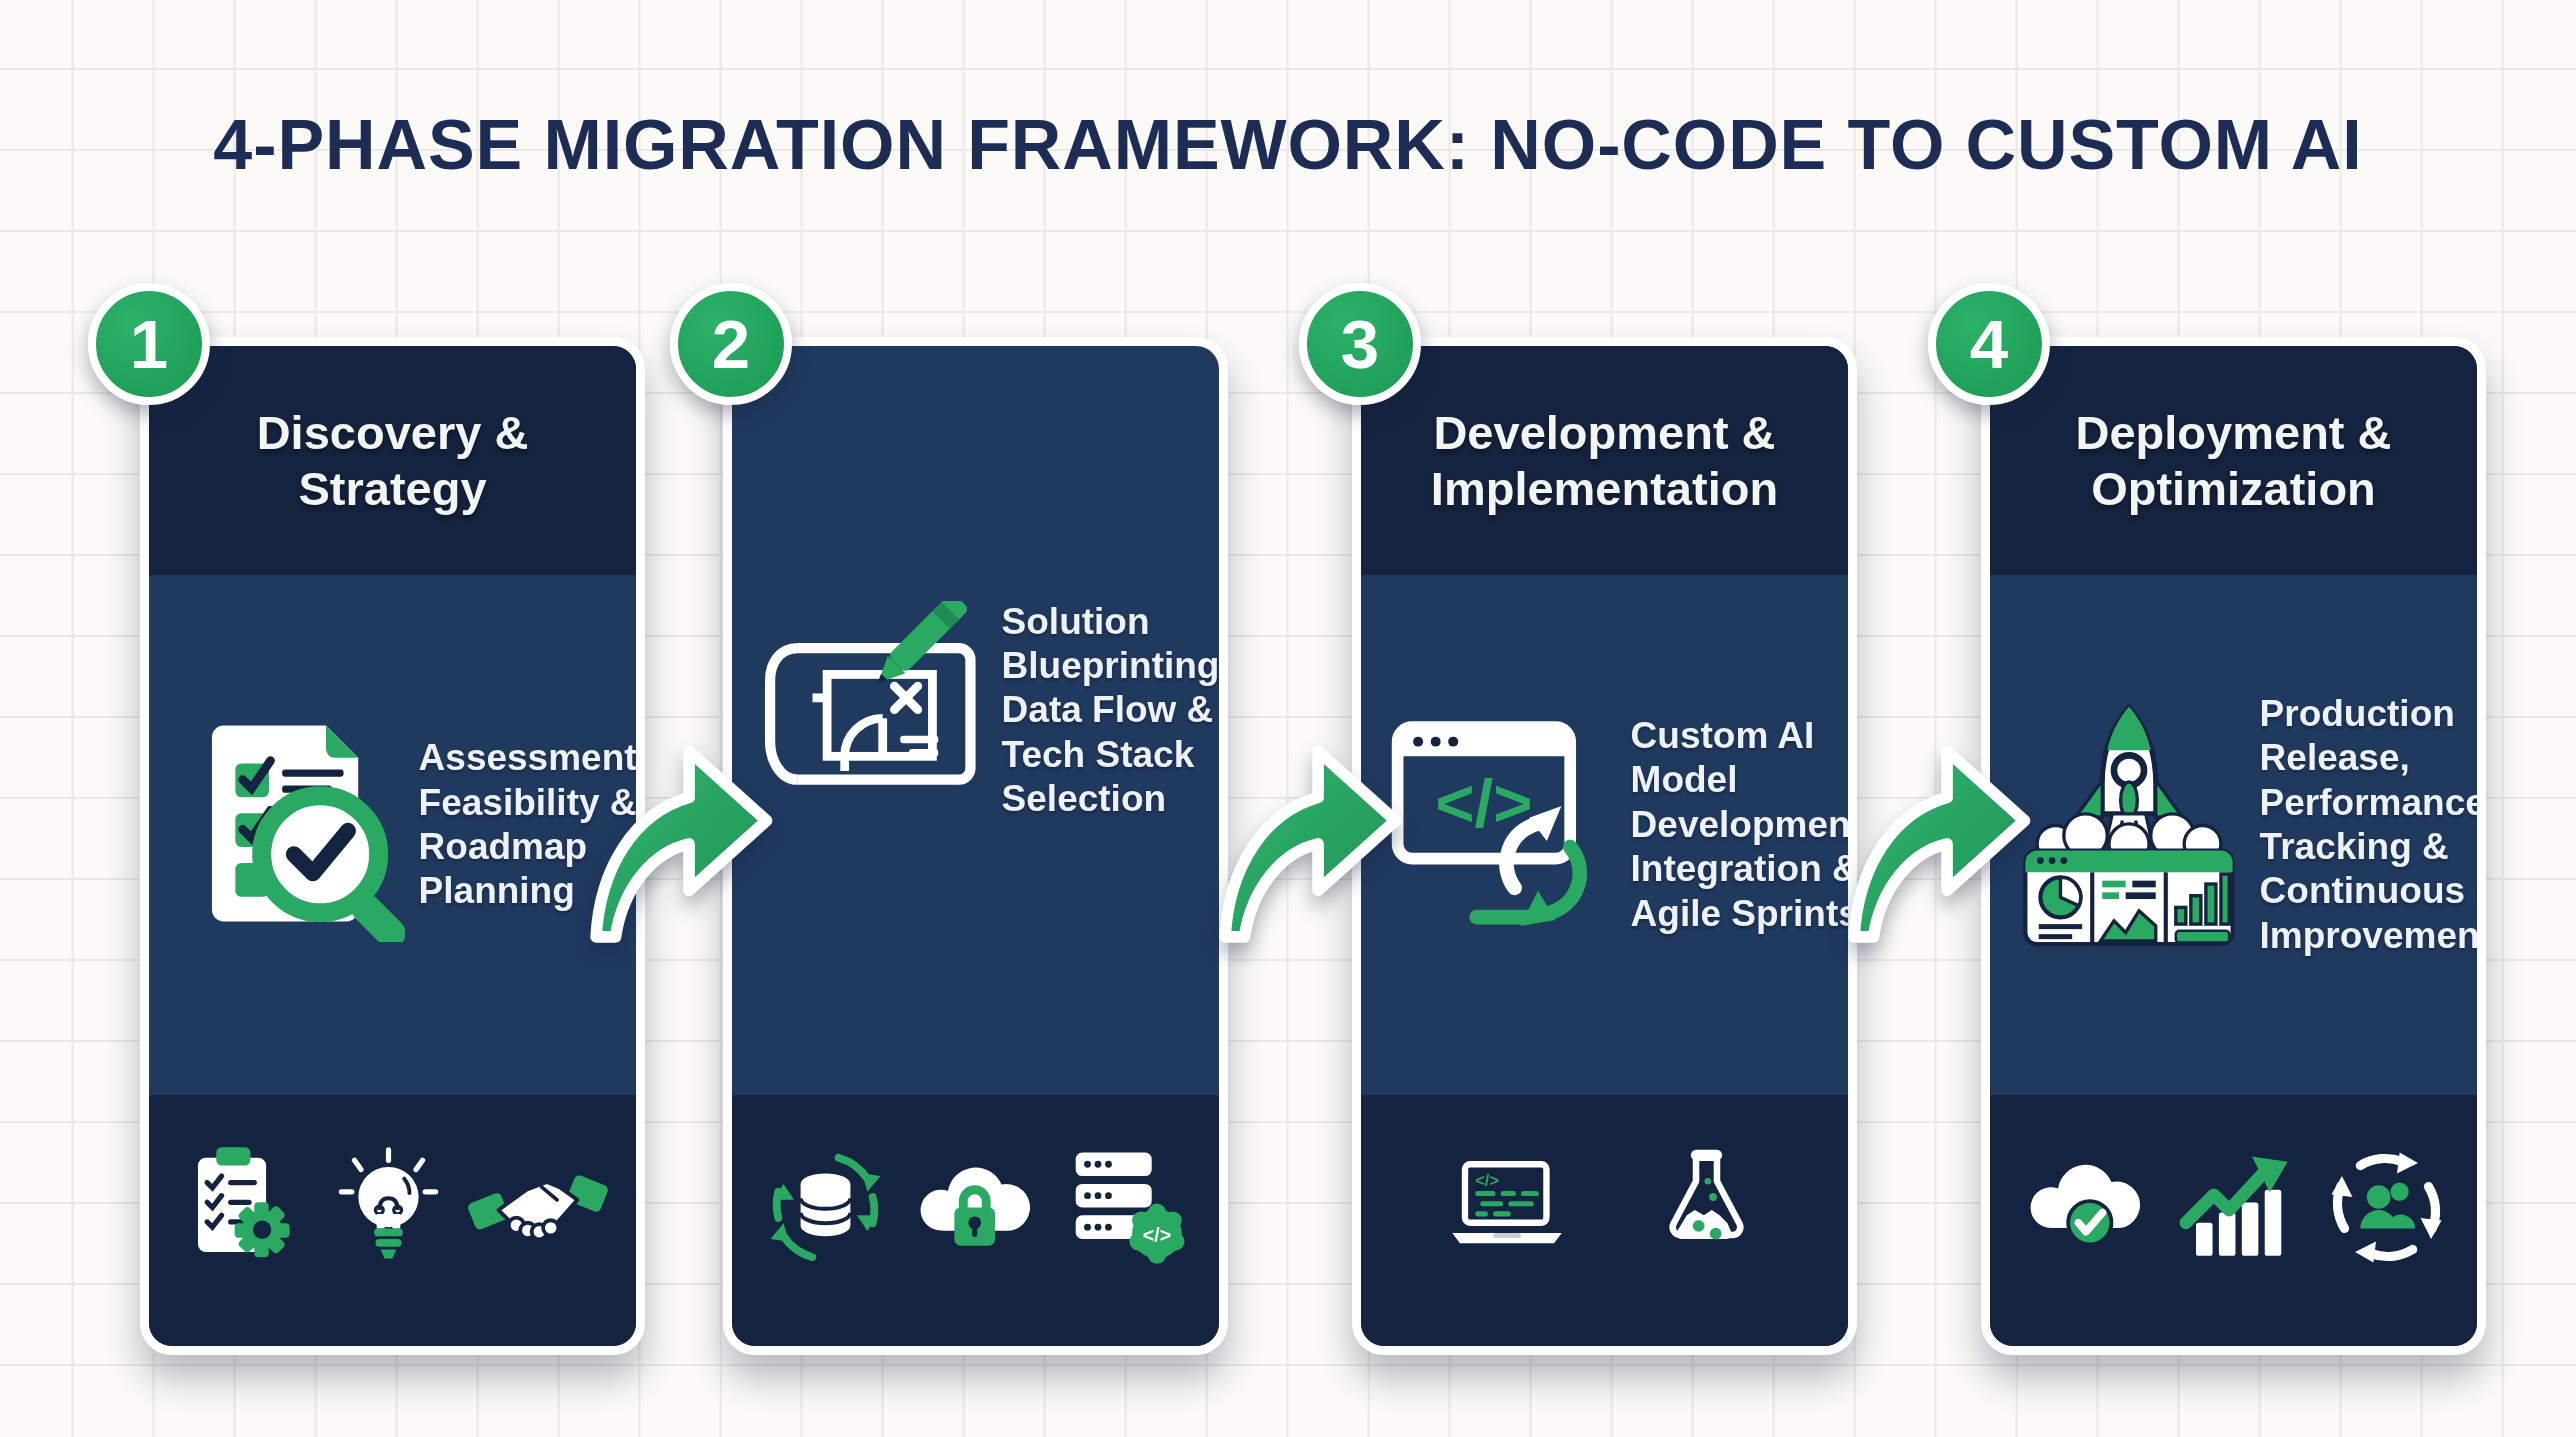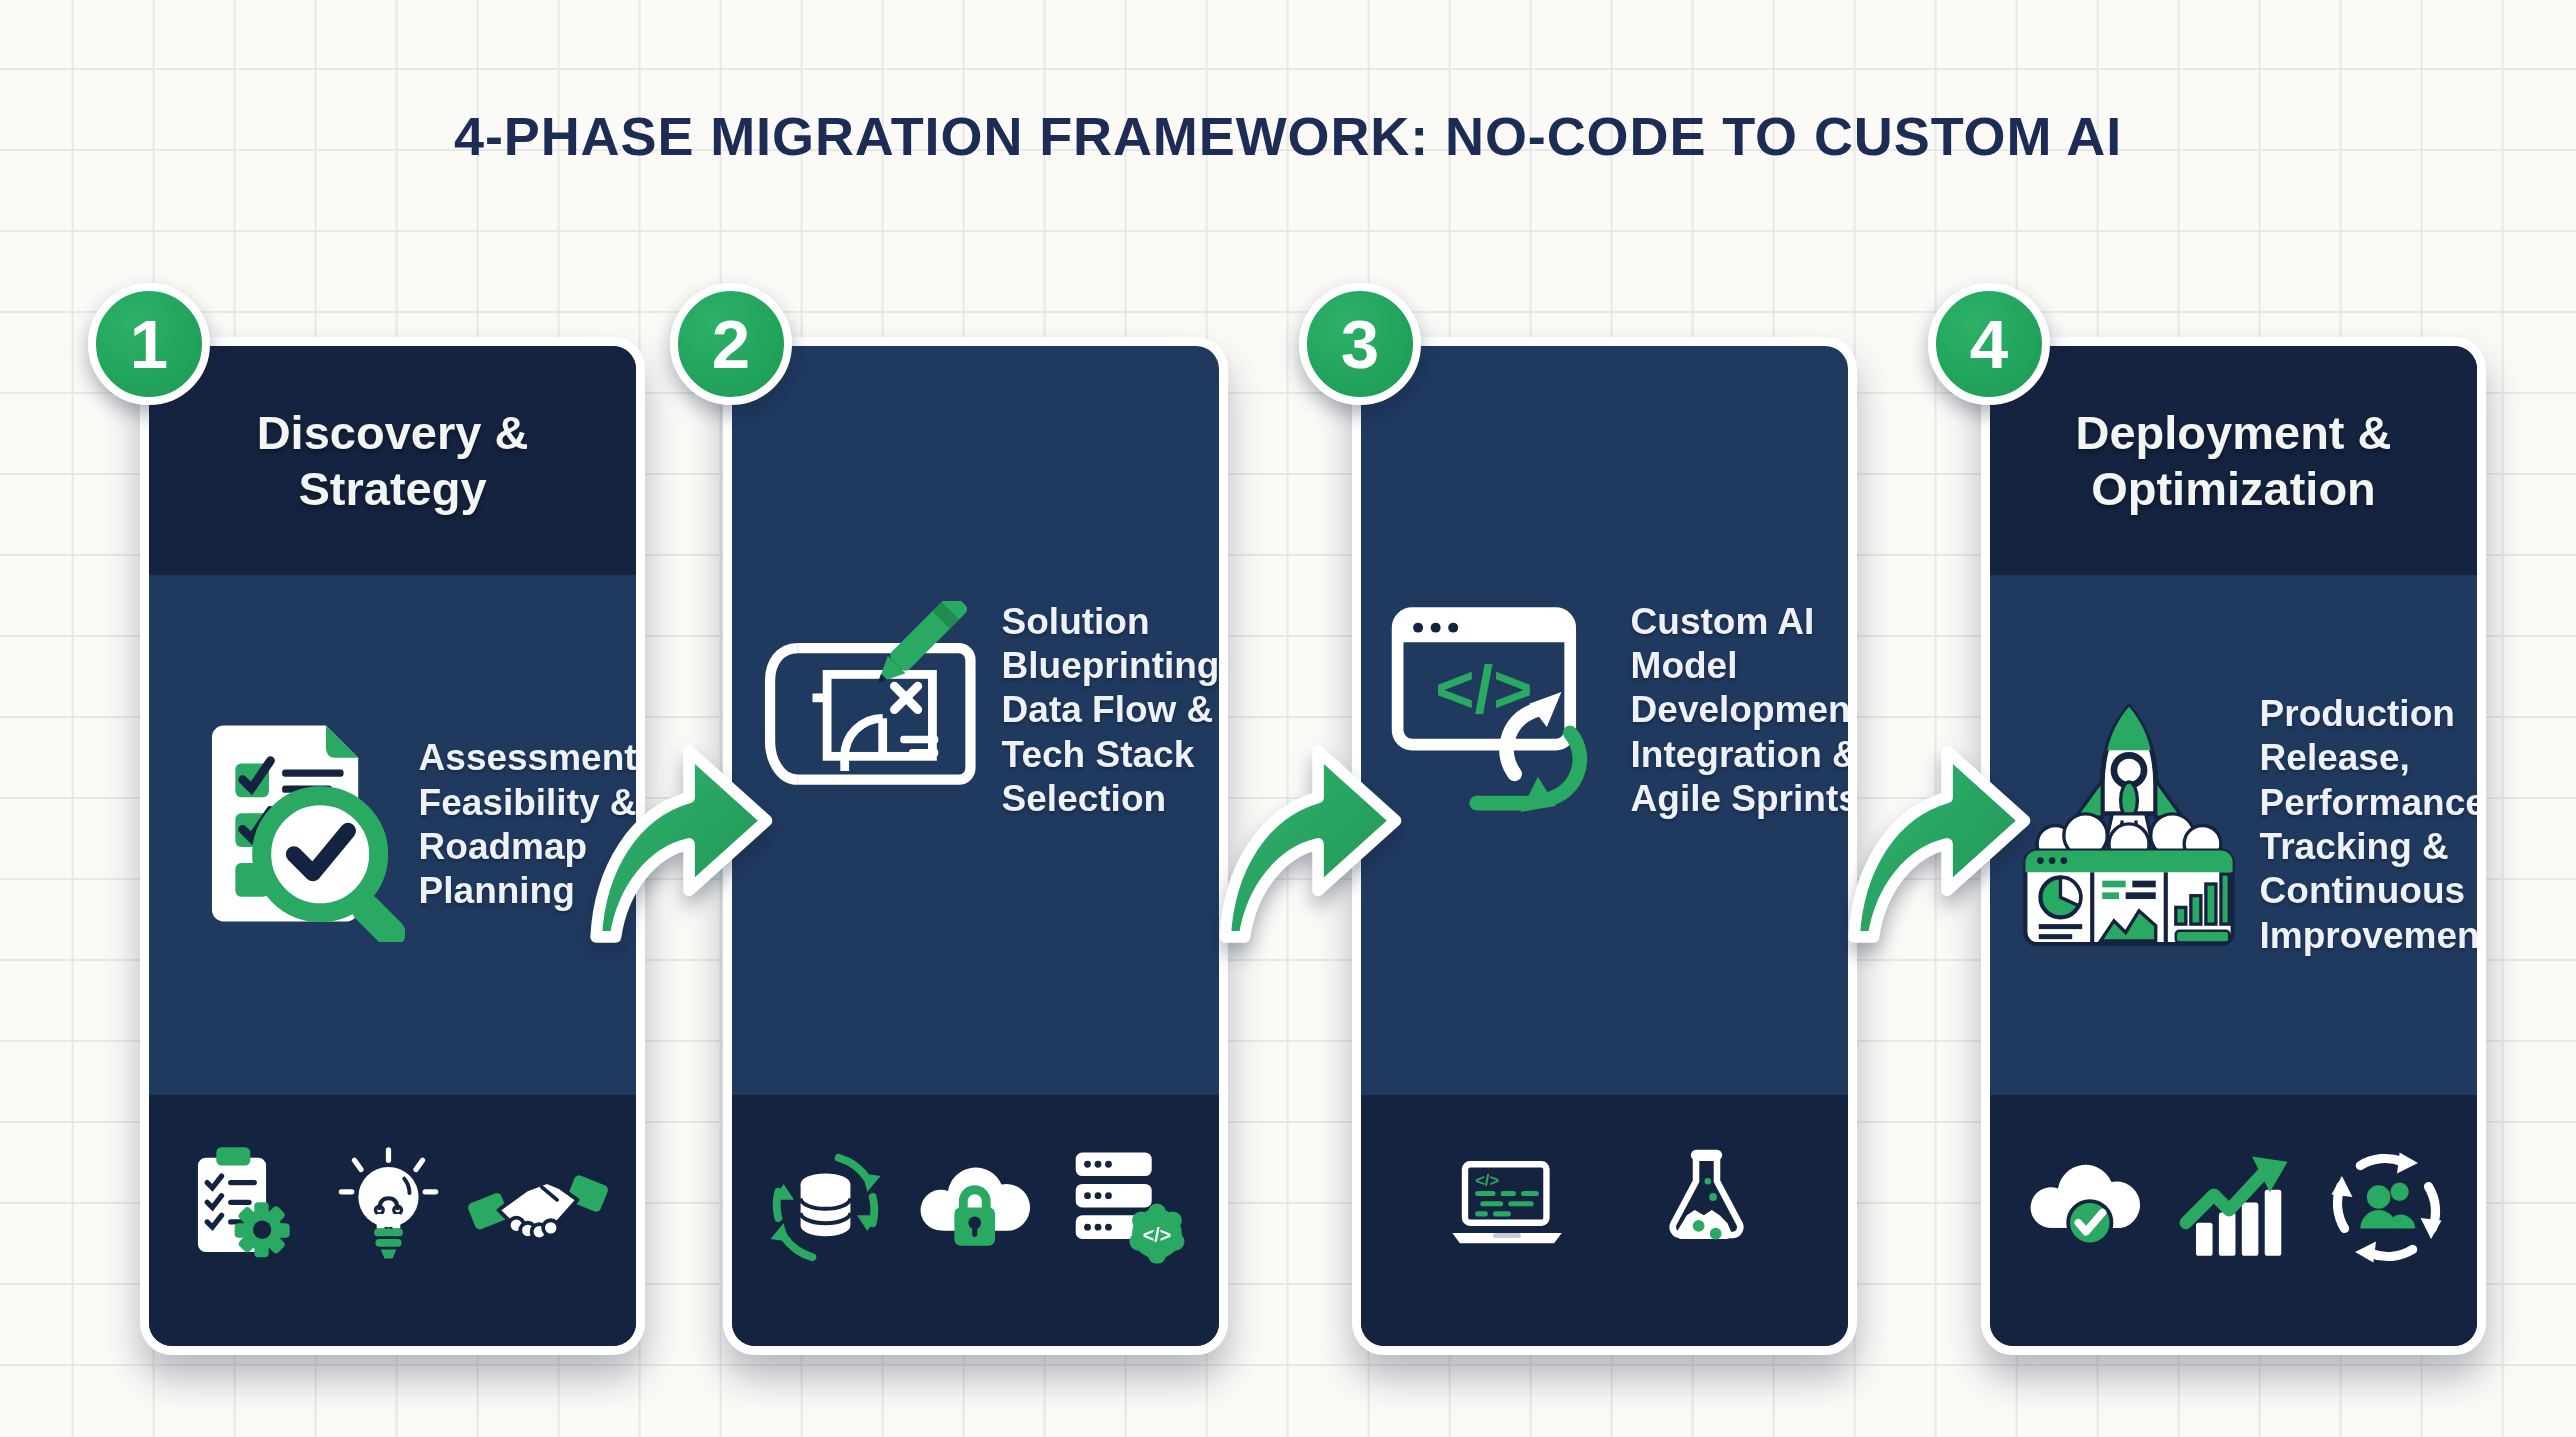--- a/index.html
+++ b/index.html
@@ -9,21 +9,21 @@
     background-color:#fbfaf7;
     background-image:
       linear-gradient(#e9e8e4 1.9px, transparent 1.9px),
       linear-gradient(90deg, #e9e8e4 1.9px, transparent 1.9px);
     background-size:81px 81px;
     background-position:-9.4px -13px;
   }
   .title{
     position:absolute;top:105px;left:0;width:100%;
     text-align:center;margin:0;
-    font-size:54px;font-weight:800;letter-spacing:0.9px;
+    font-size:70px;font-weight:800;letter-spacing:0.9px;
     color:#1d2c55;
   }
   .card{
     position:absolute;top:337px;width:505px;height:1018px;
     box-sizing:border-box;border:9.4px solid #ffffff;border-radius:32px;
     background:#20395f;overflow:hidden;
     box-shadow:0 22.5px 36px rgba(22,35,63,.30);
     display:flex;flex-direction:column;
   }
   .card-header{
@@ -252,20 +252,23 @@
       </svg>
     </span>
   </footer>
 </section>
 <div class="badge" style="left:670px">
   <span>2</span>
 </div>
 
 
 <section class="card" style="left:1352px">
+  <header class="card-header">
+    <h2>Development &amp; Implementation</h2>
+  </header>
   <div class="card-body">
     <div class="main-icon">
       <svg width="234" height="220" viewBox="0 0 160 150">
         <rect x="10" y="8" width="118" height="90" rx="10" fill="none" stroke="#ffffff" stroke-width="8"></rect>
         <path d="M10 18 a10 10 0 0 1 10-10 h98 a10 10 0 0 1 10 10 v10 H10 Z" fill="#ffffff"></path>
         <circle cx="24" cy="18" r="3.4" fill="#14233f"></circle>
         <circle cx="36" cy="18" r="3.4" fill="#14233f"></circle>
         <circle cx="48" cy="18" r="3.4" fill="#14233f"></circle>
         <text x="69" y="76" text-anchor="middle" font-size="46" font-weight="bold" fill="#2aa962">&lt;/&gt;</text>
         <path d="M90 118 a28 28 0 0 1 16-44" fill="none" stroke="#ffffff" stroke-width="10" stroke-linecap="round"></path>

